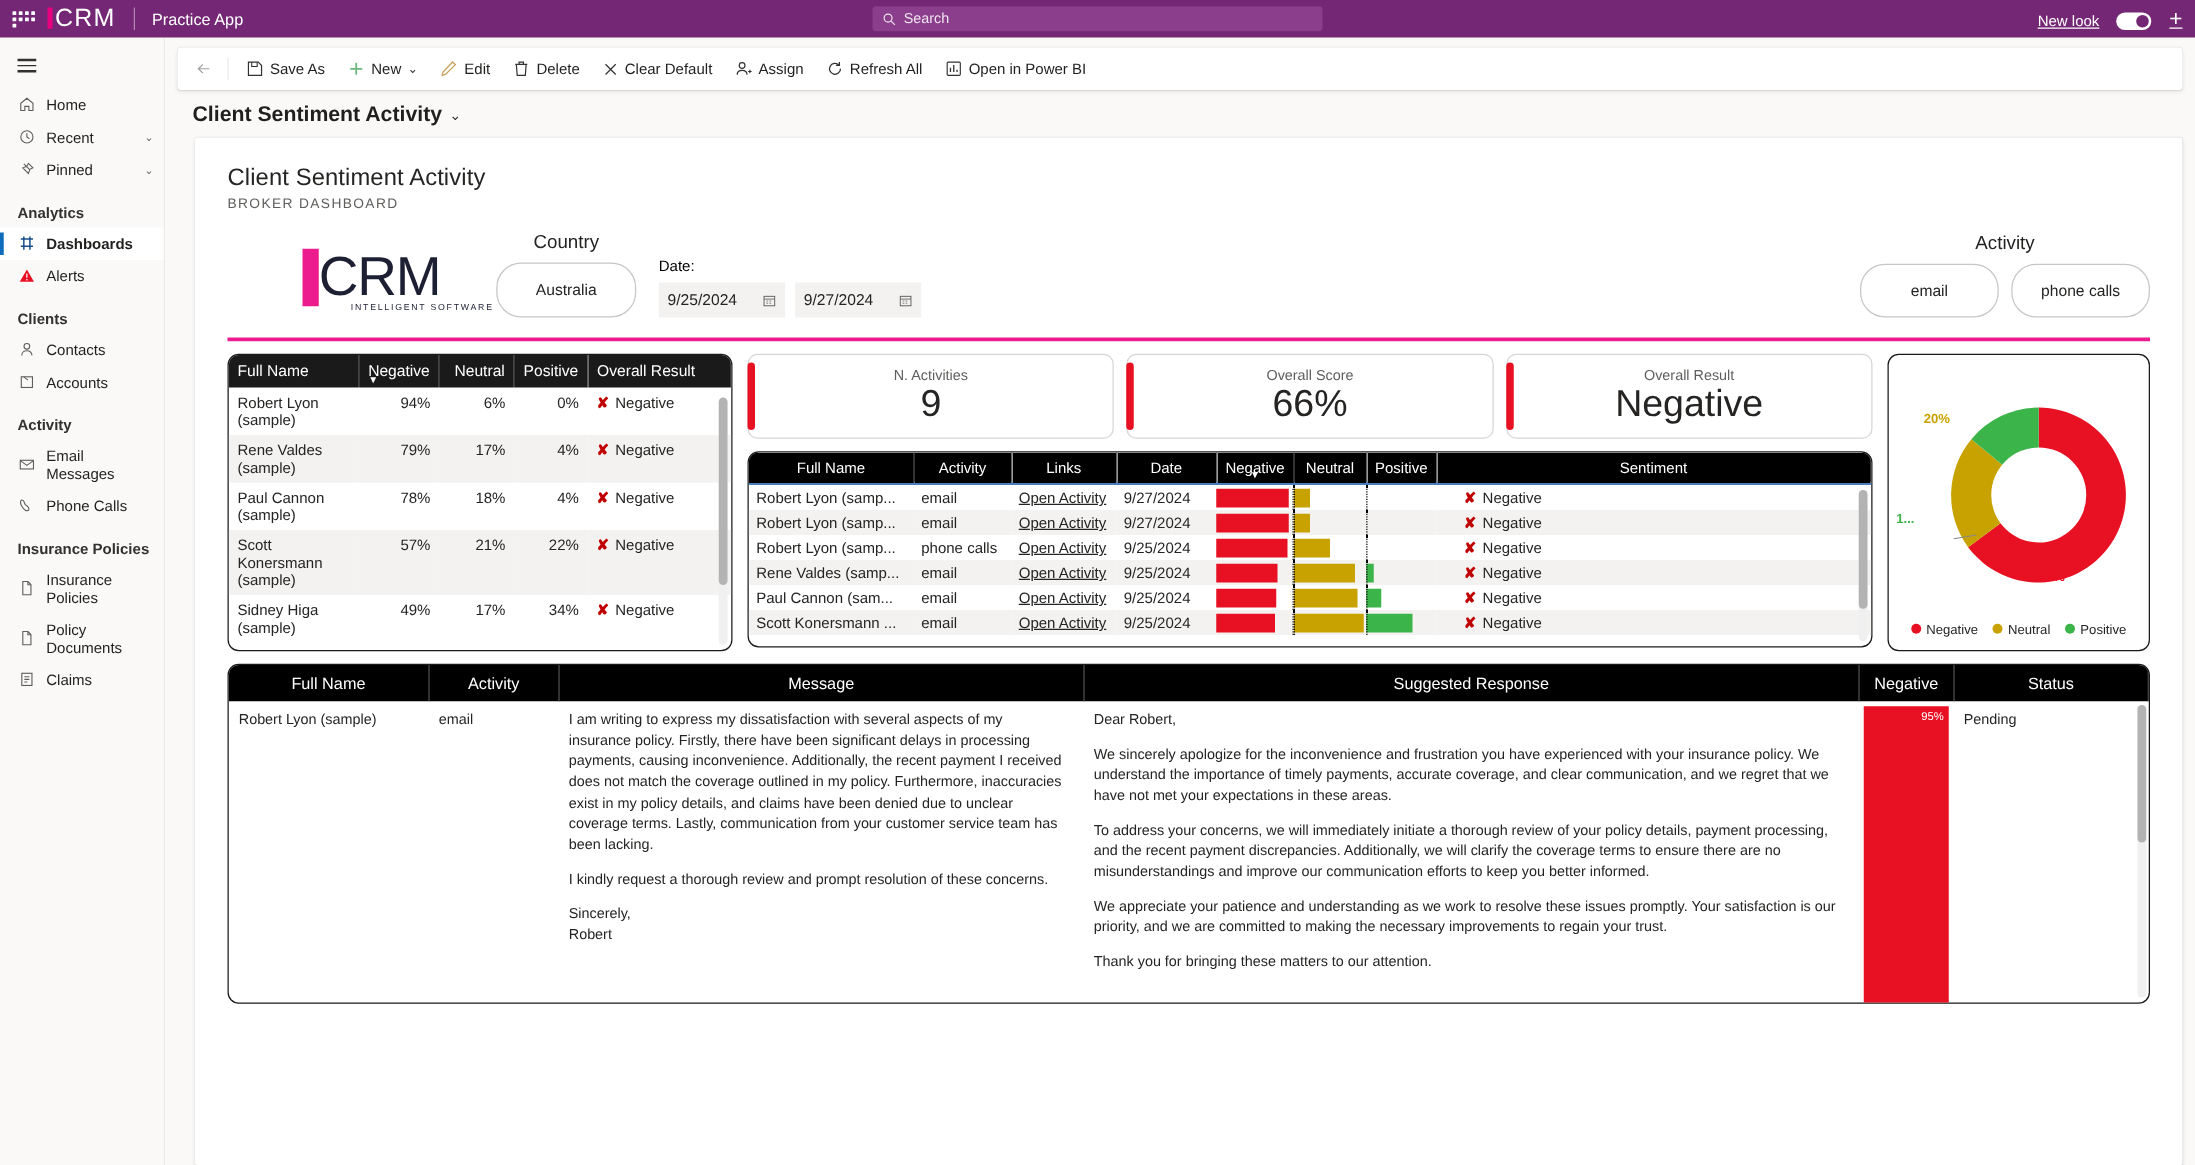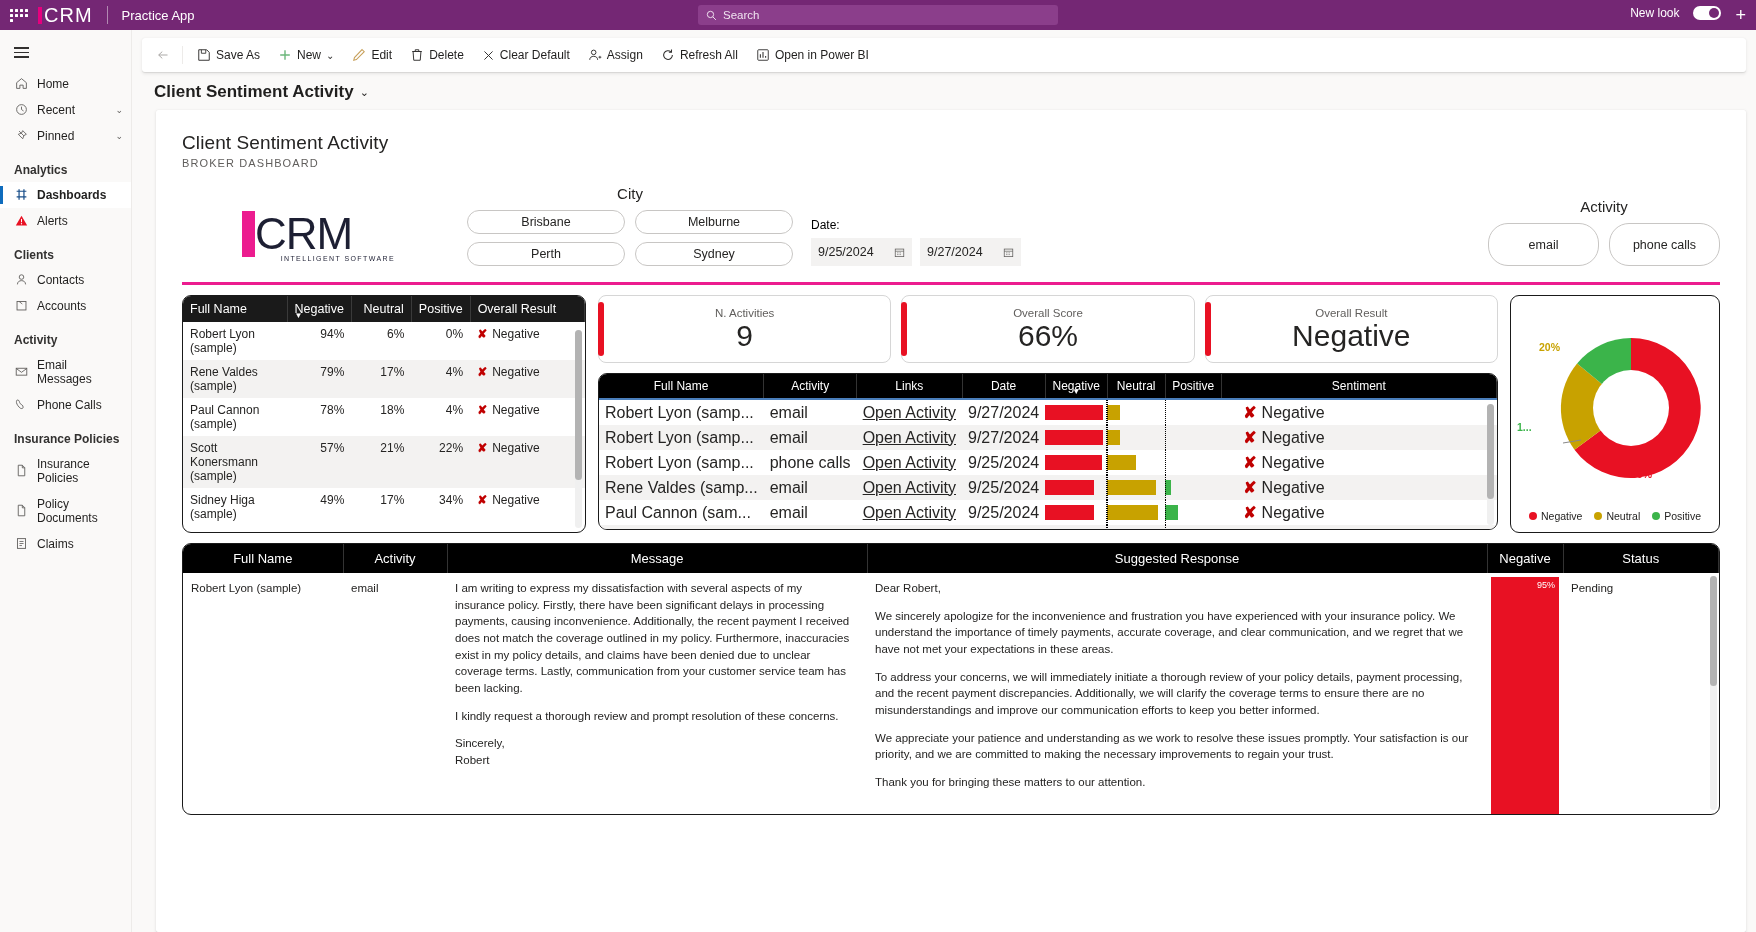--- a/index.html
+++ b/index.html
@@ -22,21 +22,21 @@
   .brand .bar { display:inline-block; width:4px; height:17px; background:#e6007e; margin-right:2px; position:relative; top:2px;}
   .brand .txt { font-weight: 400; font-size: 20px; letter-spacing: 1px; }
   .divider-v { width:1px; height:18px; background: rgba(255,255,255,.45); margin: 0 14px; }
   .appname { font-size: 13px; }
   .searchwrap { position:absolute; left:50%; transform:translateX(-50%); width: 360px; }
   .searchbox {
     background: #8b3e8b; border-radius: 3px; height: 20px; display:flex; align-items:center;
     padding: 0 8px; color: #f0e3f0; font-size: 11.5px; gap:6px; cursor: text;
   }
   .searchbox svg { flex: 0 0 auto; }
-  .appbar-right { margin-left:auto; display:flex; align-items:flex-start; gap:14px; font-size:12px; }
+  .appbar-right { margin-left:auto; display:flex; align-items:flex-end; gap:14px; font-size:12px;text-decoration:underline; }
   .toggle { width:28px; height:14px; background:#ffffff; border-radius:8px; position:relative; cursor:pointer;}
   .toggle::after { content:''; position:absolute; right:2px; top:2px; width:10px; height:10px; border-radius:50%; background:#742774; }
   .plusbtn { font-size:18px; cursor:pointer; line-height:1; }
 
   
   .shell { display:flex; height: calc(932px - 30px); }
   .sidebar {
     width: 132px; background: #faf9f8; border-right:1px solid #edebe9; padding-top: 6px;
     flex: 0 0 132px; overflow:hidden;
   }
@@ -133,21 +133,21 @@
   .kpis { display:flex; gap:10px; }
   .kpi { flex:1; border:1px solid #d6d6d6; border-radius:8px; height:68px; position:relative; display:flex; flex-direction:column; align-items:center; justify-content:center; background:#fff;}
   .kpi::before { content:''; position:absolute; left:-1px; top:6px; bottom:6px; width:6px; background:#e81123; border-radius:3px; }
   .kpi-label { font-size:11.5px; color:#605e5c; }
   .kpi-value { font-size:26px; color:#252423; font-weight:400; line-height:1.05; margin-top:1px;}
   .kpi-value.big { font-size:30px; }
 
   
   .detail-wrap { margin-top:10px; height:157px; overflow:hidden; position:relative; border-radius:9px; }
   .dtbl th { background:#000; color:#fff; font-weight:400; font-size:12px; padding: 5px 6px; text-align:center; border-right:1px solid #333; position:relative;}
-  .dtbl td { font-size:16px; padding: 3px 6px; color:#252423; white-space:nowrap; }
+  .dtbl td { font-size:12px; padding: 3px 6px; color:#252423; white-space:nowrap; }
   .dtbl tbody tr { height:19px; }
   .dtbl tbody tr:nth-child(even) { background:#f3f2f1; }
   .dtbl thead tr { border-bottom:2px solid #4a7ebb; }
   .link { color:#252423; text-decoration:underline; cursor:pointer; }
   .barcell { padding:0 !important; position:relative; }
   .bar { height:15px; }
   .bar.neg { background:#e81123; }
   .bar.neu { background:#c8a200; }
   .bar.pos { background:#3bb44a; }
   .dotline { position:absolute; top:0; bottom:0; border-left:1px dotted #000; }
@@ -416,30 +416,25 @@
 
         <div class="filters">
           <div class="logo-blk">
             <div class="logo-main">
               <div class="logo-bar"></div>
               <div class="logo-txt">CRM</div>
             </div>
             <div class="logo-sub">INTELLIGENT SOFTWARE</div>
           </div>
 
-
-          <div class="slicer" style="margin-left:70px;">
-            <div class="slicer-label">City</div>
-            <div class="city-grid">
-              <div class="pill city-pill">Brisbane</div>
-              <div class="pill city-pill">Melburne</div>
-              <div class="pill city-pill">Perth</div>
-              <div class="pill city-pill">Sydney</div>
-            </div>
+          <div class="slicer">
+            <div class="slicer-label">Country</div>
+            <div class="pill country-pill">Australia</div>
           </div>
+
 
           <div class="date-blk">
             <div class="date-label">Date:</div>
             <div class="date-row">
               <div class="date-field">
                 <span>9/25/2024</span>
                 <svg width="11" height="11" viewBox="0 0 16 16">
                     <rect x="1.8" y="3" width="12.4" height="11" fill="none" stroke="#605e5c" stroke-width="1.1"></rect>
                     <path d="M1.8 6.2h12.4" stroke="#605e5c" stroke-width="1"></path>
                     <path d="M4.5 8.5h2M8 8.5h2M4.5 11h2M8 11h2" stroke="#605e5c" stroke-width=".9"></path>

